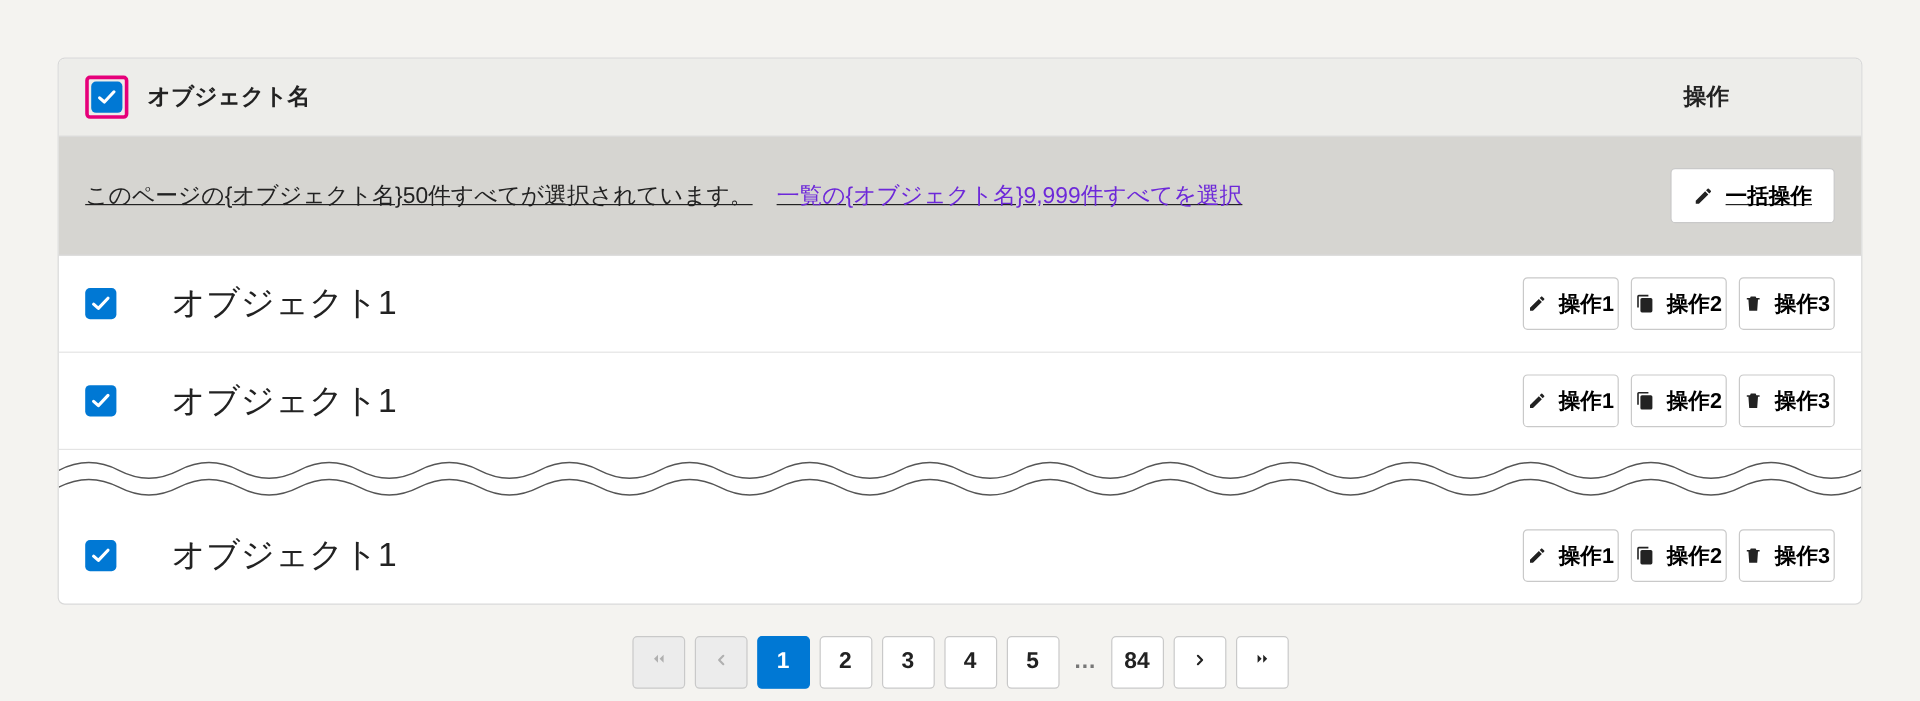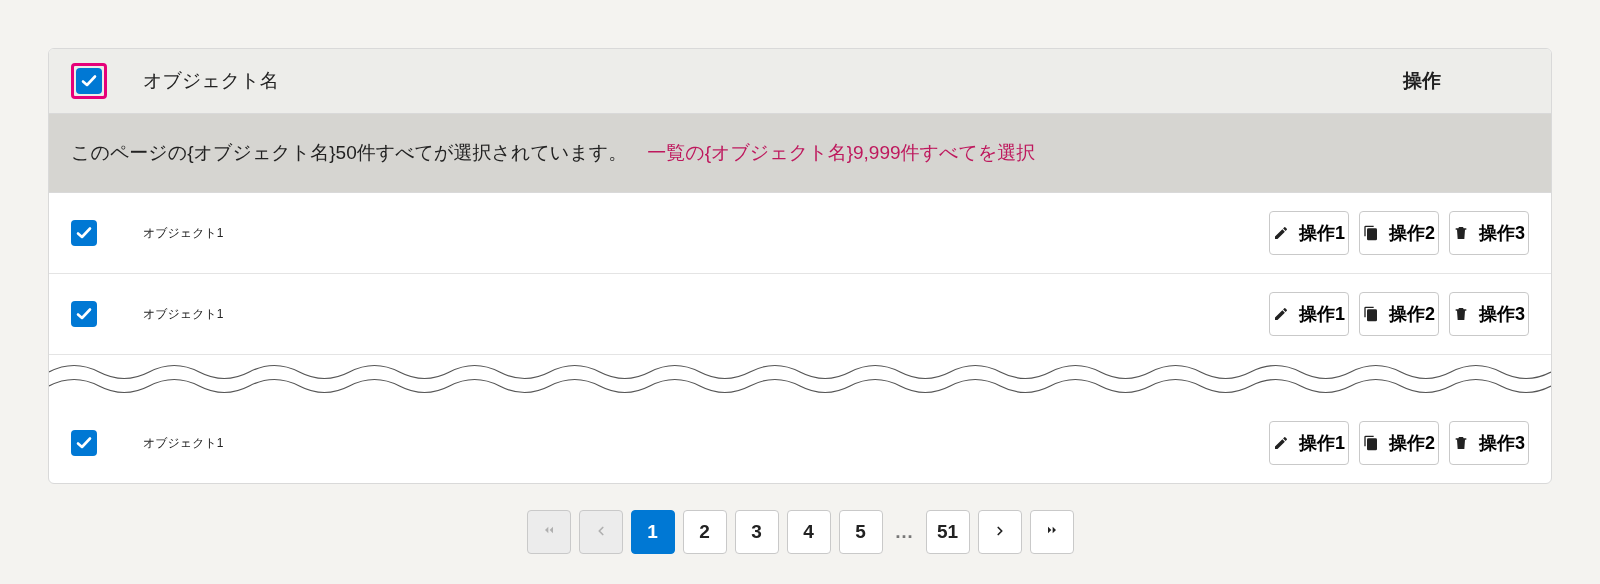--- a/index.html
+++ b/index.html
@@ -35,41 +35,42 @@
   cursor: pointer;
 }
 .checkbox svg { display:block; }
 .checkbox-highlight {
   border: 3px solid #e6007a;
   border-radius: 4px;
   padding: 2px;
   display: inline-flex;
 }
 .col-name {
-  margin-left: 36px;
-  font-weight: 400;
+  margin-left: 16px;
+  font-weight: 700;
   font-size: 19px;
 }
 .col-actions {
   margin-left: auto;
   margin-right: 88px;
   font-weight: 700;
   font-size: 19px;
 }
 .banner {
   background: #d6d5d1;
   padding: 26px 22px;
   display: flex;
   align-items: center;
   gap: 20px;
   border-bottom: 1px solid #d9d9d9;
   font-size: 19px;
+  text-decoration: underline;
 }
 .banner-link {
-  color: #be185d;
+  color: #6d28d9;
   cursor: pointer;
 }
 .btn {
   background: #fff;
   border: 1px solid #c9c9c9;
   border-radius: 4px;
   padding: 9px 3px;
   display: inline-flex;
   align-items: center;
   gap: 10px;
@@ -79,21 +80,21 @@
   white-space: nowrap;
 }
 .banner .btn { margin-left:auto; padding:10px 18px; }
 .row {
   display: flex;
   align-items: center;
   padding: 18px 22px;
   border-bottom: 1px solid #e4e4e4;
 }
 .row:last-child{ border-bottom:none;}
-.row-name { margin-left: 46px; font-size: 12px; }
+.row-name { margin-left: 46px; font-size: 28px; }
 .row-actions { margin-left: auto; display: flex; gap: 10px; }
 .icon { display:inline-flex; }
 
 .wave-gap {
   height: 48px;
   background: #fff;
   position: relative;
 }
 .wave-gap svg{ width:100%; height:100%; display:block;}
 
@@ -135,20 +136,28 @@
           </svg>
       </span>
     </span>
     <div class="col-name">オブジェクト名</div>
     <div class="col-actions">操作</div>
   </div>
 
   <div class="banner">
     <span>このページの{オブジェクト名}50件すべてが選択されています。</span>
     <span class="banner-link">一覧の{オブジェクト名}9,999件すべてを選択</span>
+    <button class="btn">
+      <span class="icon">
+        <svg width="17" height="17" viewBox="0 0 24 24">
+            <path d="M3 17.25V21h3.75L17.81 9.94l-3.75-3.75L3 17.25zM20.71 7.04a1 1 0 0 0 0-1.41l-2.34-2.34a1 1 0 0 0-1.41 0l-1.83 1.83 3.75 3.75 1.83-1.83z" fill="#222"></path>
+          </svg>
+      </span>
+      <span>一括操作</span>
+    </button>
   </div>
 
   <div class="row">
     <span class="checkbox">
       <svg width="16" height="16" viewBox="0 0 16 16">
           <path d="M2 8.5 L6 12 L14 3.5" stroke="#fff" stroke-width="2.6" fill="none" stroke-linecap="round" stroke-linejoin="round"></path>
         </svg>
     </span>
     <div class="row-name">オブジェクト1</div>
     <div class="row-actions">
@@ -268,21 +277,21 @@
     <span><svg width="14" height="14" viewBox="0 0 24 24">
           <path d="M15 18l-6-6 6-6" stroke="#b0b0b0" stroke-width="3" fill="none" stroke-linecap="round" stroke-linejoin="round"></path>
         </svg></span>
   </div>
   <div class="page-btn active">1</div>
   <div class="page-btn">2</div>
   <div class="page-btn">3</div>
   <div class="page-btn">4</div>
   <div class="page-btn">5</div>
   <div class="page-ellipsis">…</div>
-  <div class="page-btn">51</div>
+  <div class="page-btn">84</div>
   <div class="page-btn">
     <span><svg width="14" height="14" viewBox="0 0 24 24">
           <path d="M9 6l6 6-6 6" stroke="#222" stroke-width="3" fill="none" stroke-linecap="round" stroke-linejoin="round"></path>
         </svg></span>
   </div>
   <div class="page-btn">
     <span><svg width="16" height="16" viewBox="0 0 24 24">
           <path d="M13 7l5 5-5 5V7zM6 7l5 5-5 5V7z" fill="#222"></path>
         </svg></span>
   </div>

